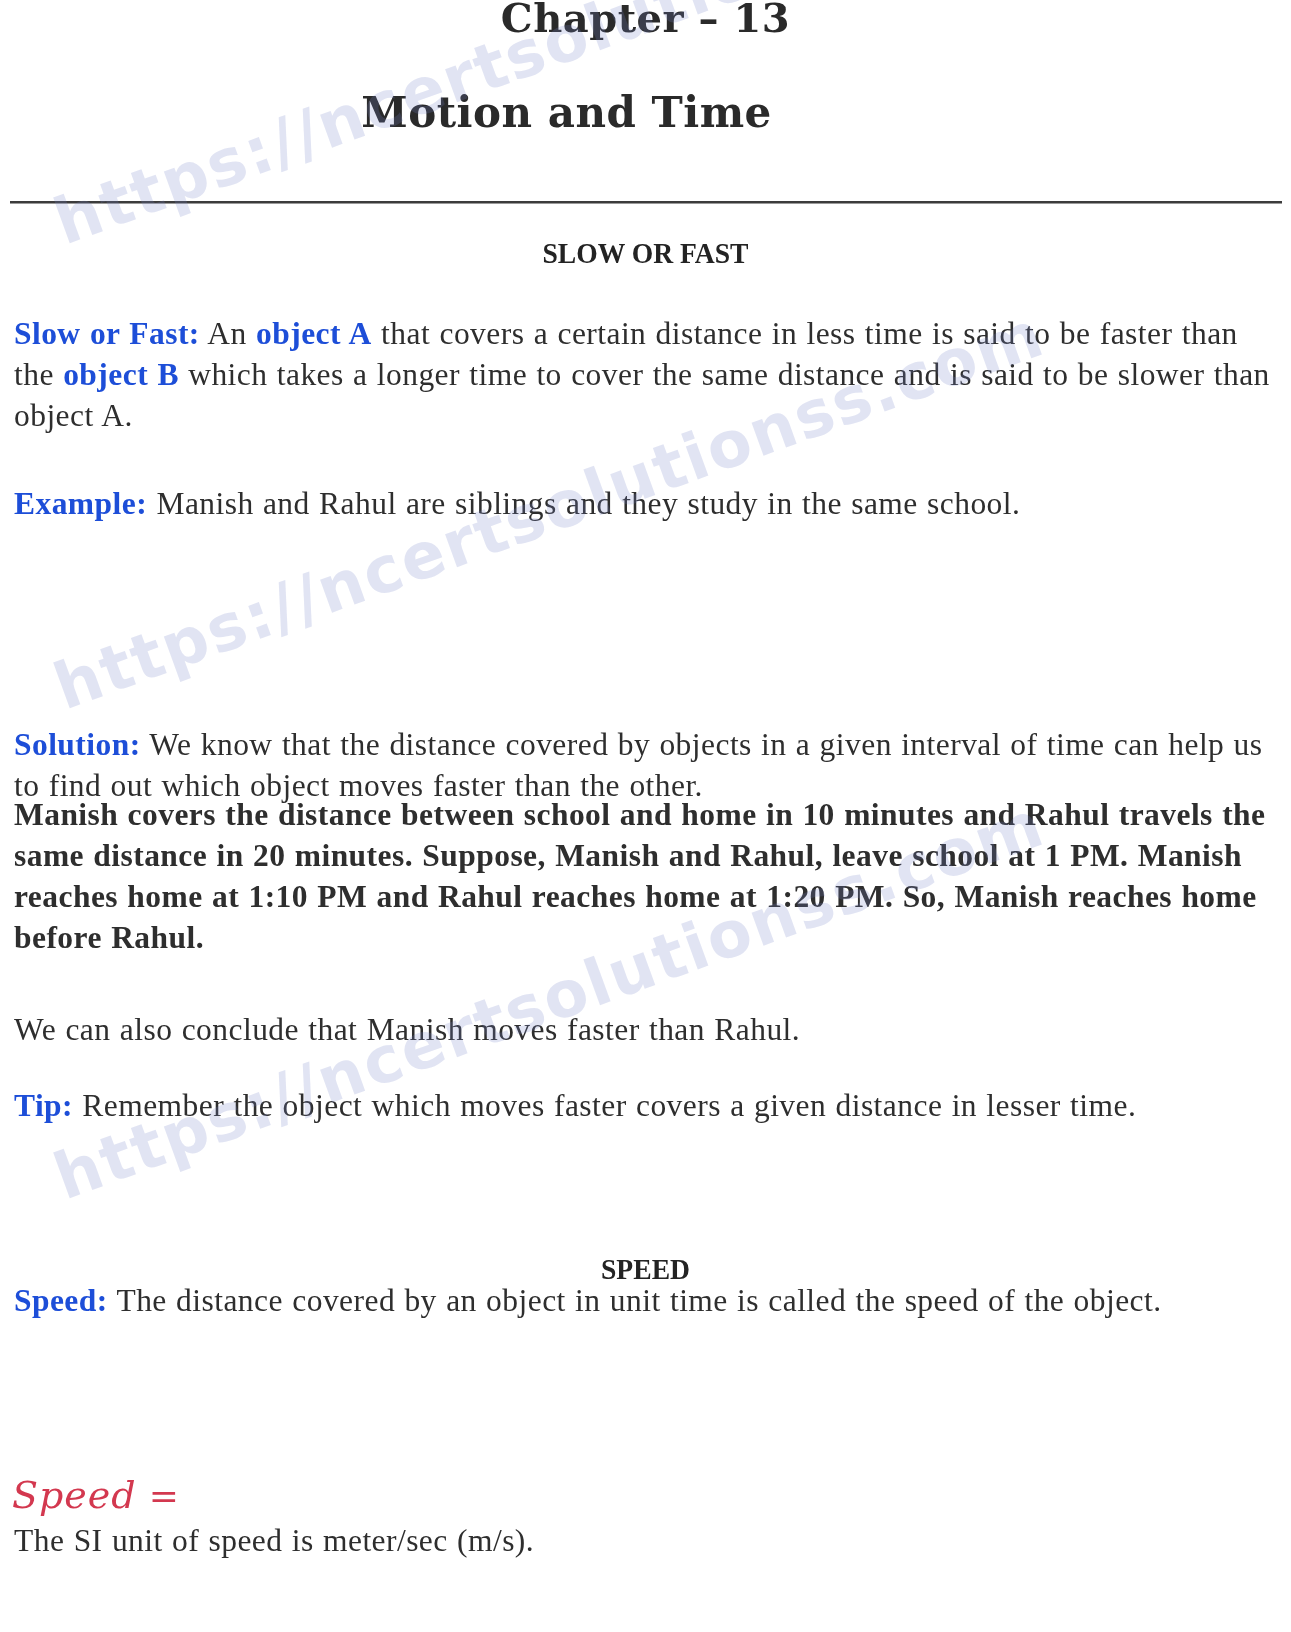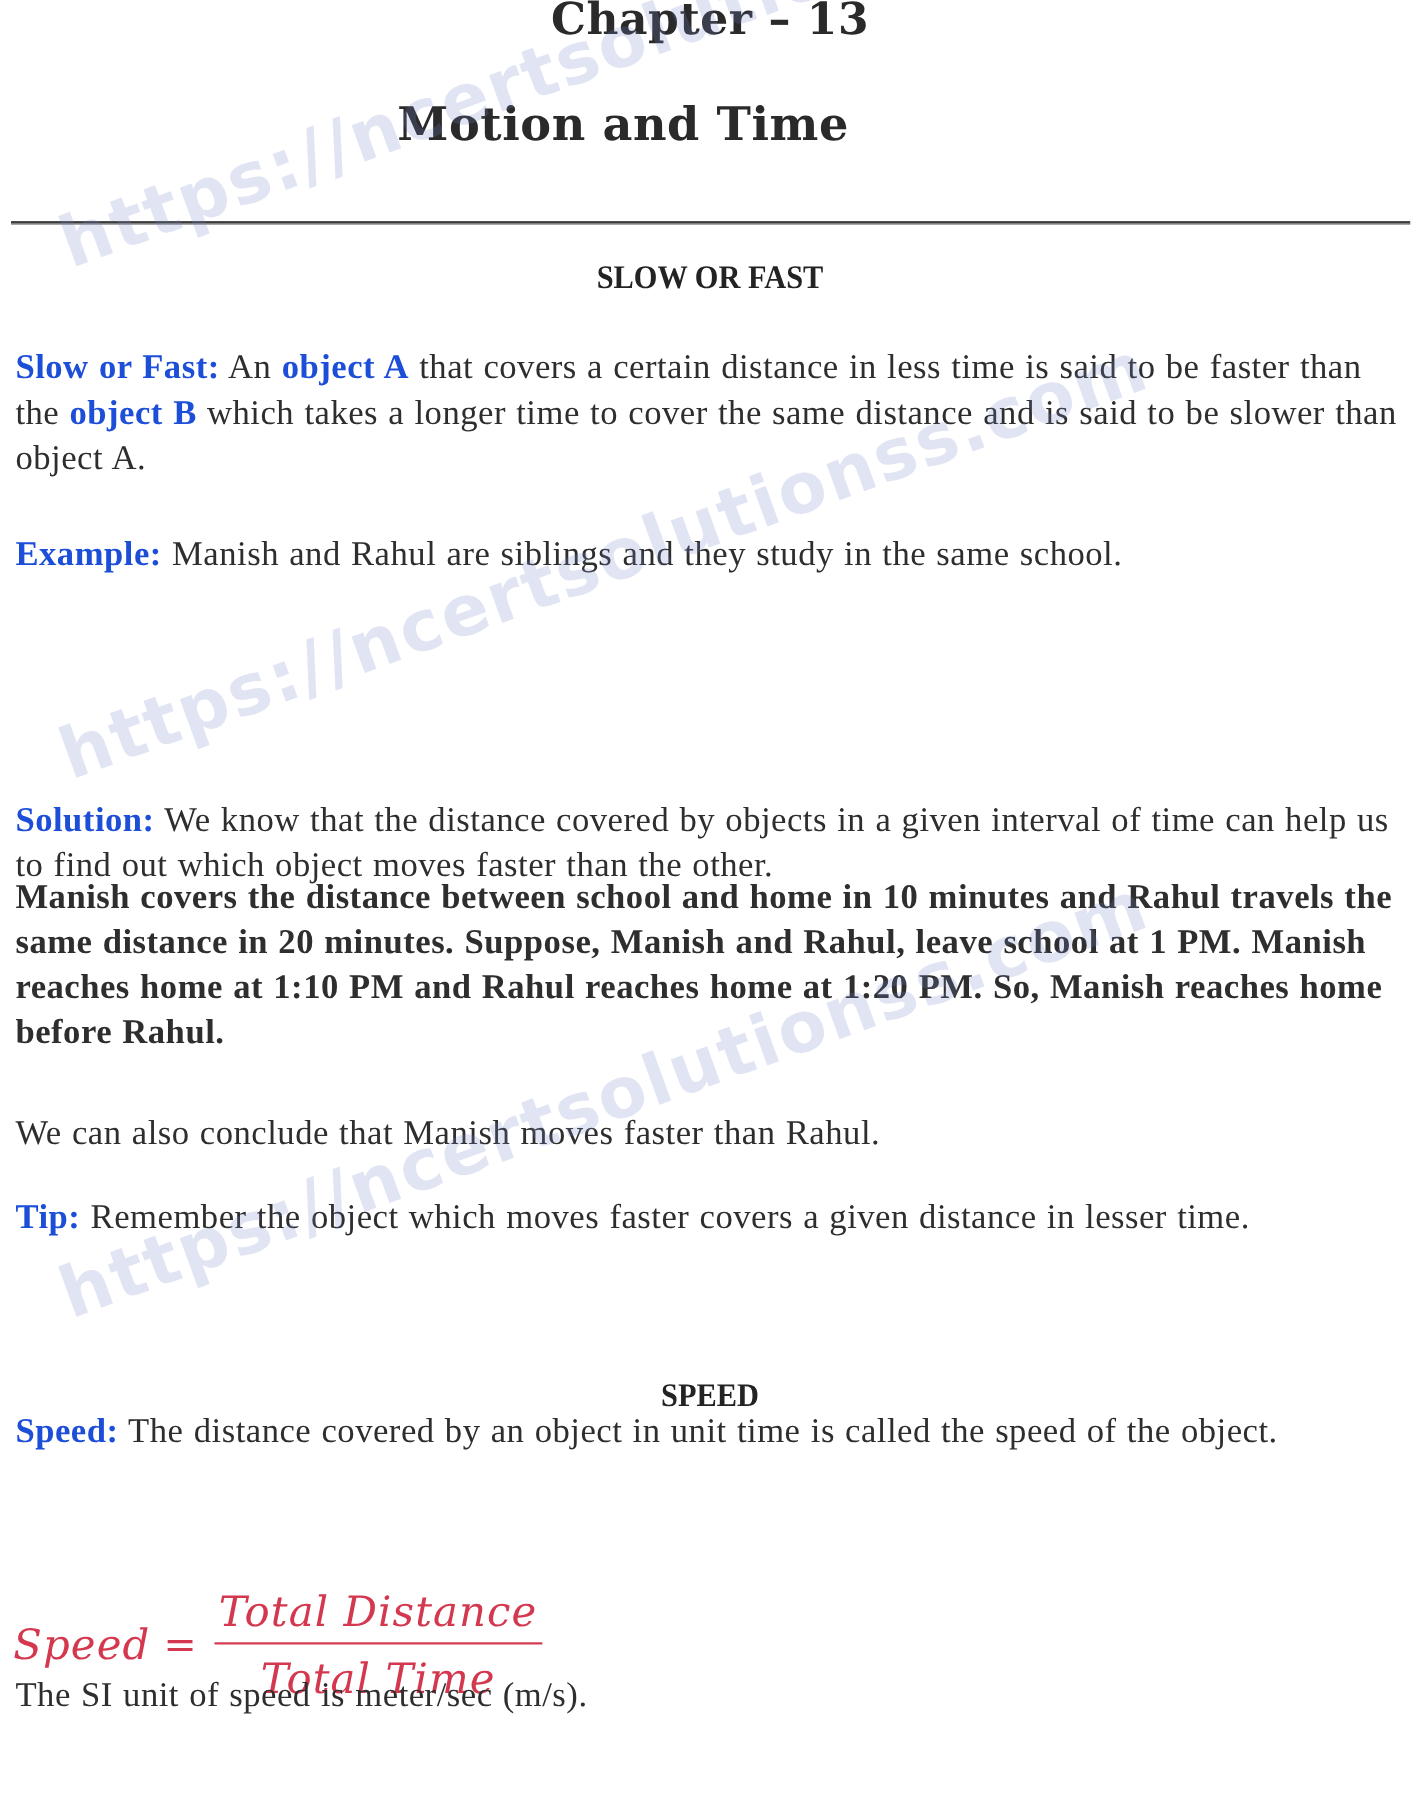--- a/index.html
+++ b/index.html
@@ -163,25 +163,20 @@
 
   <div class="section-heading" style="top:1252px;">SPEED</div>
 
   <div class="para" style="top:1280px;">
     <b>Speed:</b><span> The distance covered by an object in unit time is called the speed of the object.</span>
   </div>
 
   <div class="formula">
     <span class="lhs">Speed</span>
     <span class="eq">=</span>
-    <span class="fraction">
-      <span class="num">Total Distance</span>
-      <span class="bar"></span>
-      <span class="den">Total Time</span>
-    </span>
   </div>
 
   <div class="para" style="top:1520px;">The SI unit of speed is meter/sec (m/s).</div>
 
   <div class="watermark" style="left:70px; top:185px;">https://ncertsolutionss.com</div>
   <div class="watermark" style="left:70px; top:650px;">https://ncertsolutionss.com</div>
   <div class="watermark" style="left:70px; top:1140px;">https://ncertsolutionss.com</div>
 
 </div>
 

